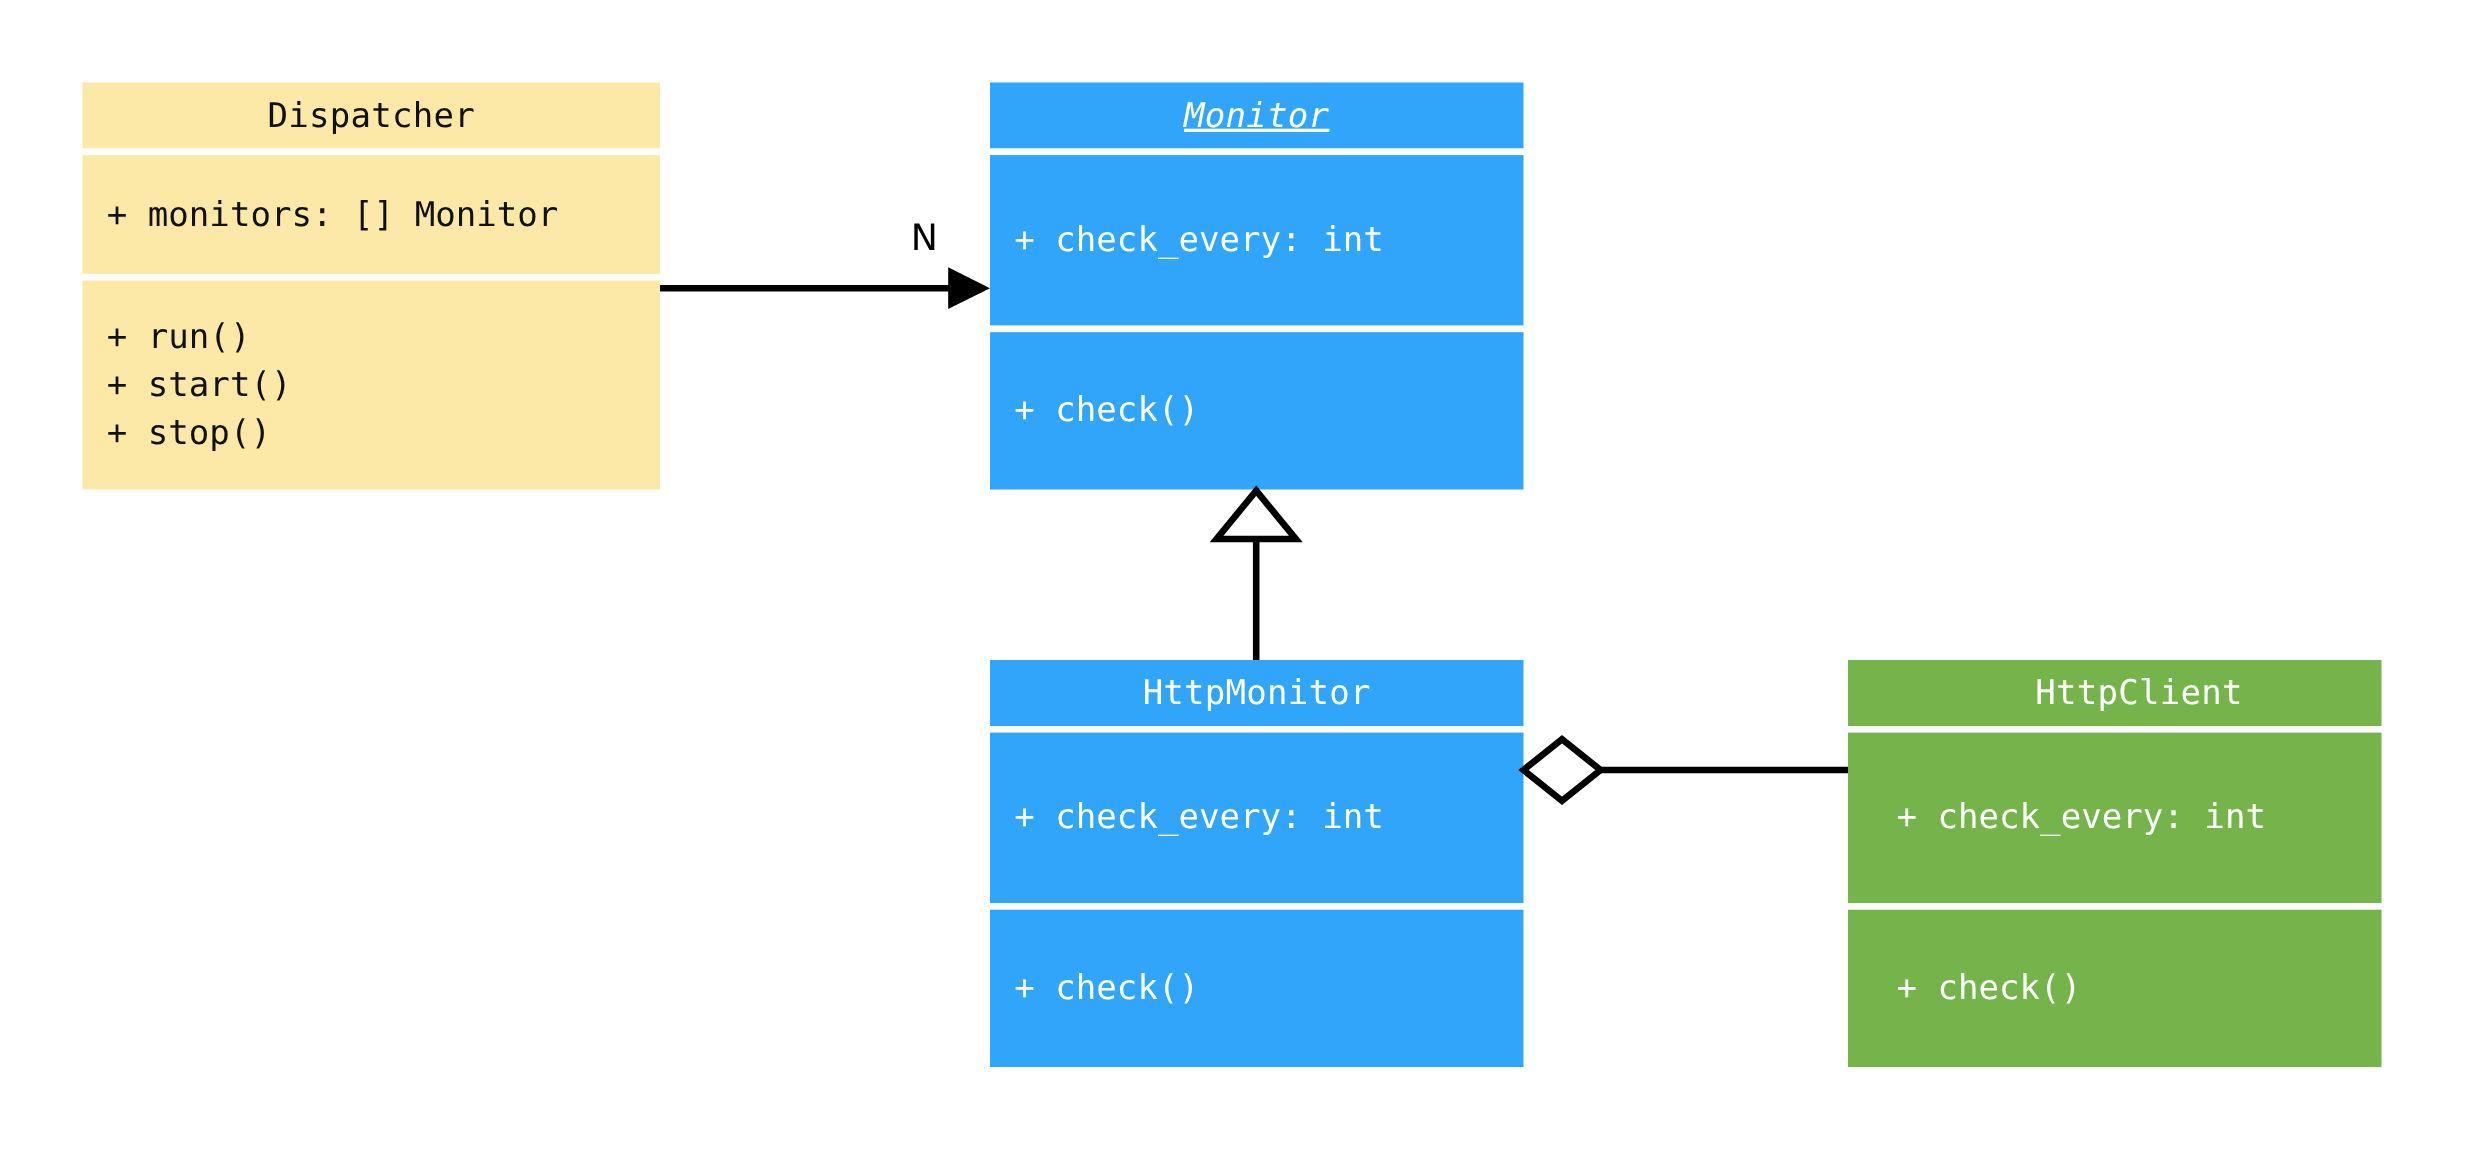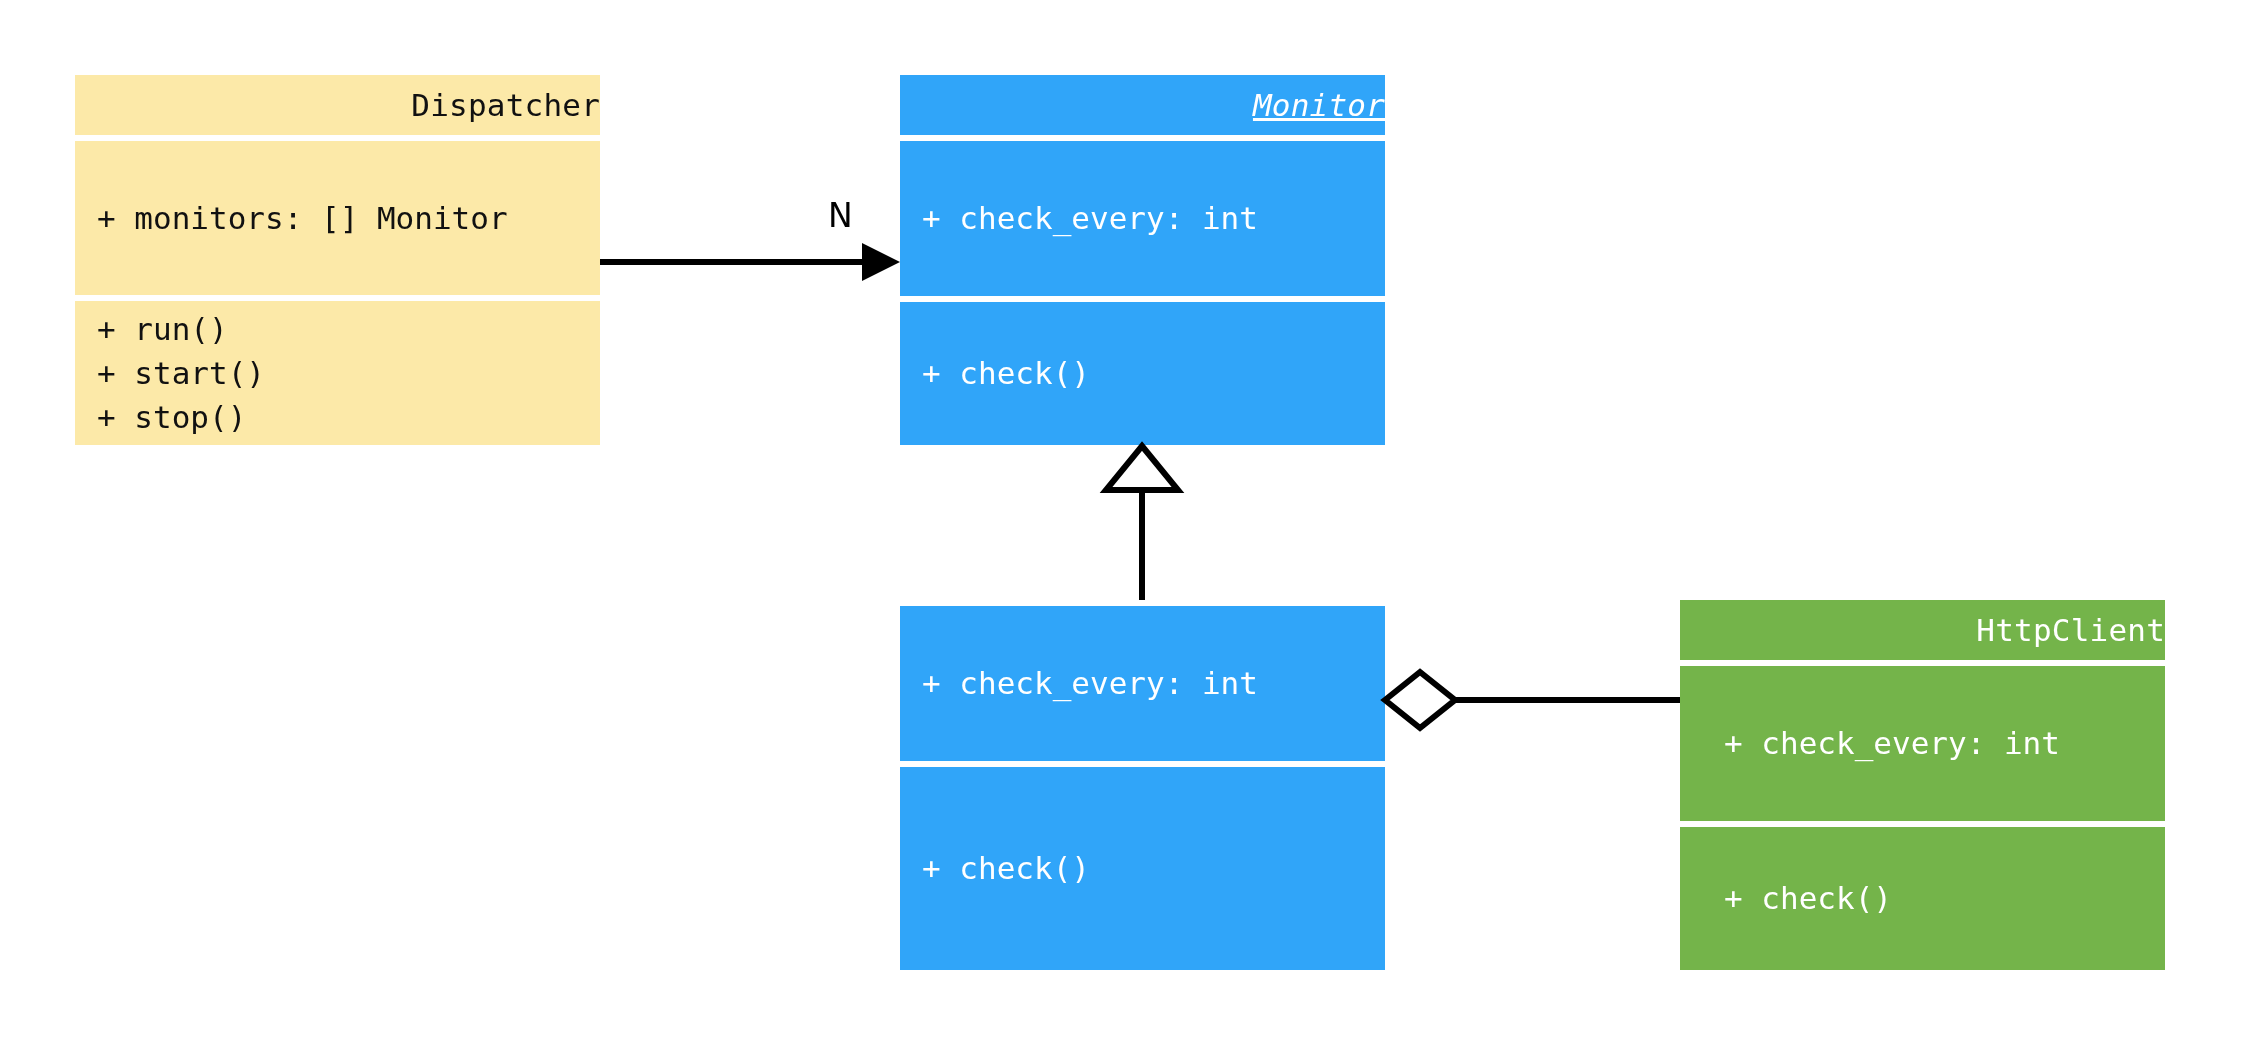--- a/index.html
+++ b/index.html
@@ -29,21 +29,21 @@
     display: flex;
     flex-direction: column;
   }
   .compartment {
     box-sizing: border-box;
     overflow: hidden;
   }
   .compartment.title {
     display: flex;
     align-items: center;
-    justify-content: flex-end;
+    justify-content: center;
     text-align: center;
   }
   .compartment.body {
     display: flex;
     flex-direction: column;
     justify-content: center;
     padding-left: 22px;
   }
   .divider {
     height: 6px;
@@ -91,21 +91,21 @@
 </head>
 <body>
 
 <div id="canvas">
 
   <div class="uml-class theme-yellow" style="left:75px; top:75px; width:525px; height:370px;">
     <div class="compartment title" style="height:60px;">
       <span class="title-text">Dispatcher</span>
     </div>
     <div class="divider"></div>
-    <div class="compartment body" style="height:154px;">
+    <div class="compartment body" style="height:108px;">
       <span class="member">+ monitors: [] Monitor</span>
     </div>
     <div class="divider"></div>
     <div class="compartment body" style="flex:1;">
       <span class="member">+ run()</span>
       <span class="member">+ start()</span>
       <span class="member">+ stop()</span>
     </div>
   </div>
 
@@ -117,20 +117,23 @@
     <div class="compartment body" style="height:155px;">
       <span class="member">+ check_every: int</span>
     </div>
     <div class="divider"></div>
     <div class="compartment body" style="flex:1;">
       <span class="member">+ check()</span>
     </div>
   </div>
 
   <div class="uml-class theme-blue" style="left:900px; top:600px; width:485px; height:370px;">
+    <div class="compartment title" style="height:60px;">
+      <span class="title-text">HttpMonitor</span>
+    </div>
     <div class="divider"></div>
     <div class="compartment body" style="height:155px;">
       <span class="member">+ check_every: int</span>
     </div>
     <div class="divider"></div>
     <div class="compartment body" style="flex:1;">
       <span class="member">+ check()</span>
     </div>
   </div>
 

